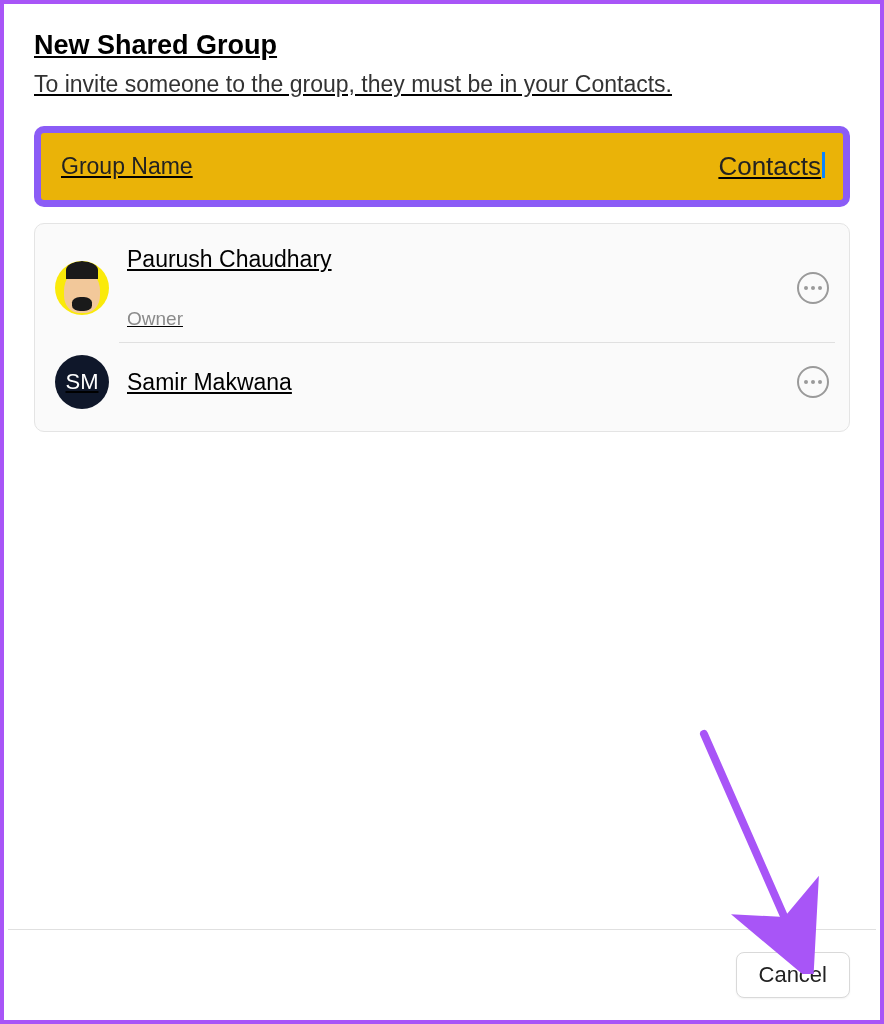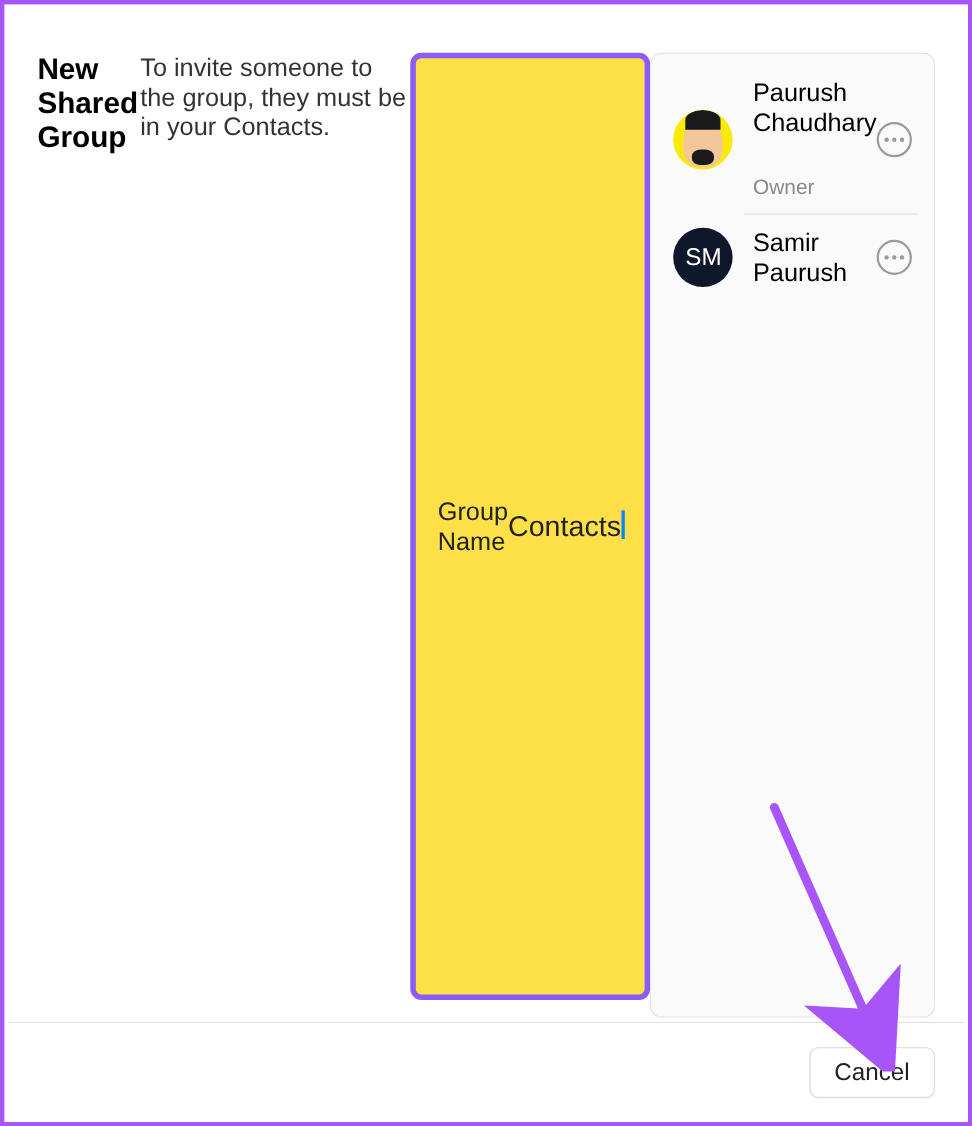--- a/index.html
+++ b/index.html
@@ -9,42 +9,43 @@
     }
     body {
       font-family: -apple-system, BlinkMacSystemFont, "Segoe UI", Helvetica, Arial, sans-serif;
       width: 884px;
       height: 1024px;
       position: relative;
       background: #fff;
       border: 4px solid #a855f7;
     }
     .content {
-      padding: 44px 30px 0 30px;
-      display: flex;
-      flex-direction: row;
+      padding: 26px 30px 0 30px;
+      display: flex;
+      flex-direction: column;
       height: calc(100% - 95px);
+      text-decoration: underline;
     }
     .title {
       font-size: 27px;
       font-weight: 700;
       color: #000;
       margin-bottom: 10px;
     }
     .subtitle {
       font-size: 23px;
       color: #333;
-      margin-bottom: 18px;
+      margin-bottom: 28px;
     }
     .group-name-field {
       display: flex;
       align-items: center;
-      justify-content: flex-end;
-      background: #fde047;
-      border: 5px solid #8b5cf6;
+      justify-content: space-between;
+      background: #eab308;
+      border: 7px solid #8b5cf6;
       border-radius: 10px;
       padding: 18px 20px;
       margin-bottom: 16px;
     }
     .group-name-label {
       font-size: 23px;
       color: #222;
     }
     .group-name-value {
       font-size: 26px;
@@ -242,21 +243,21 @@
             <span></span>
             <span></span>
             <span></span>
           </span>
       </button>
     </div>
     <div class="divider"></div>
     <div class="member-row">
       <div class="avatar avatar-samir">SM</div>
       <div class="member-info">
-        <span class="member-name">Samir Paurush</span>
+        <span class="member-name">Samir Makwana</span>
       </div>
       <button class="more-button">
         <span class="more-dots">
             <span></span>
             <span></span>
             <span></span>
           </span>
       </button>
     </div>
   </div>

